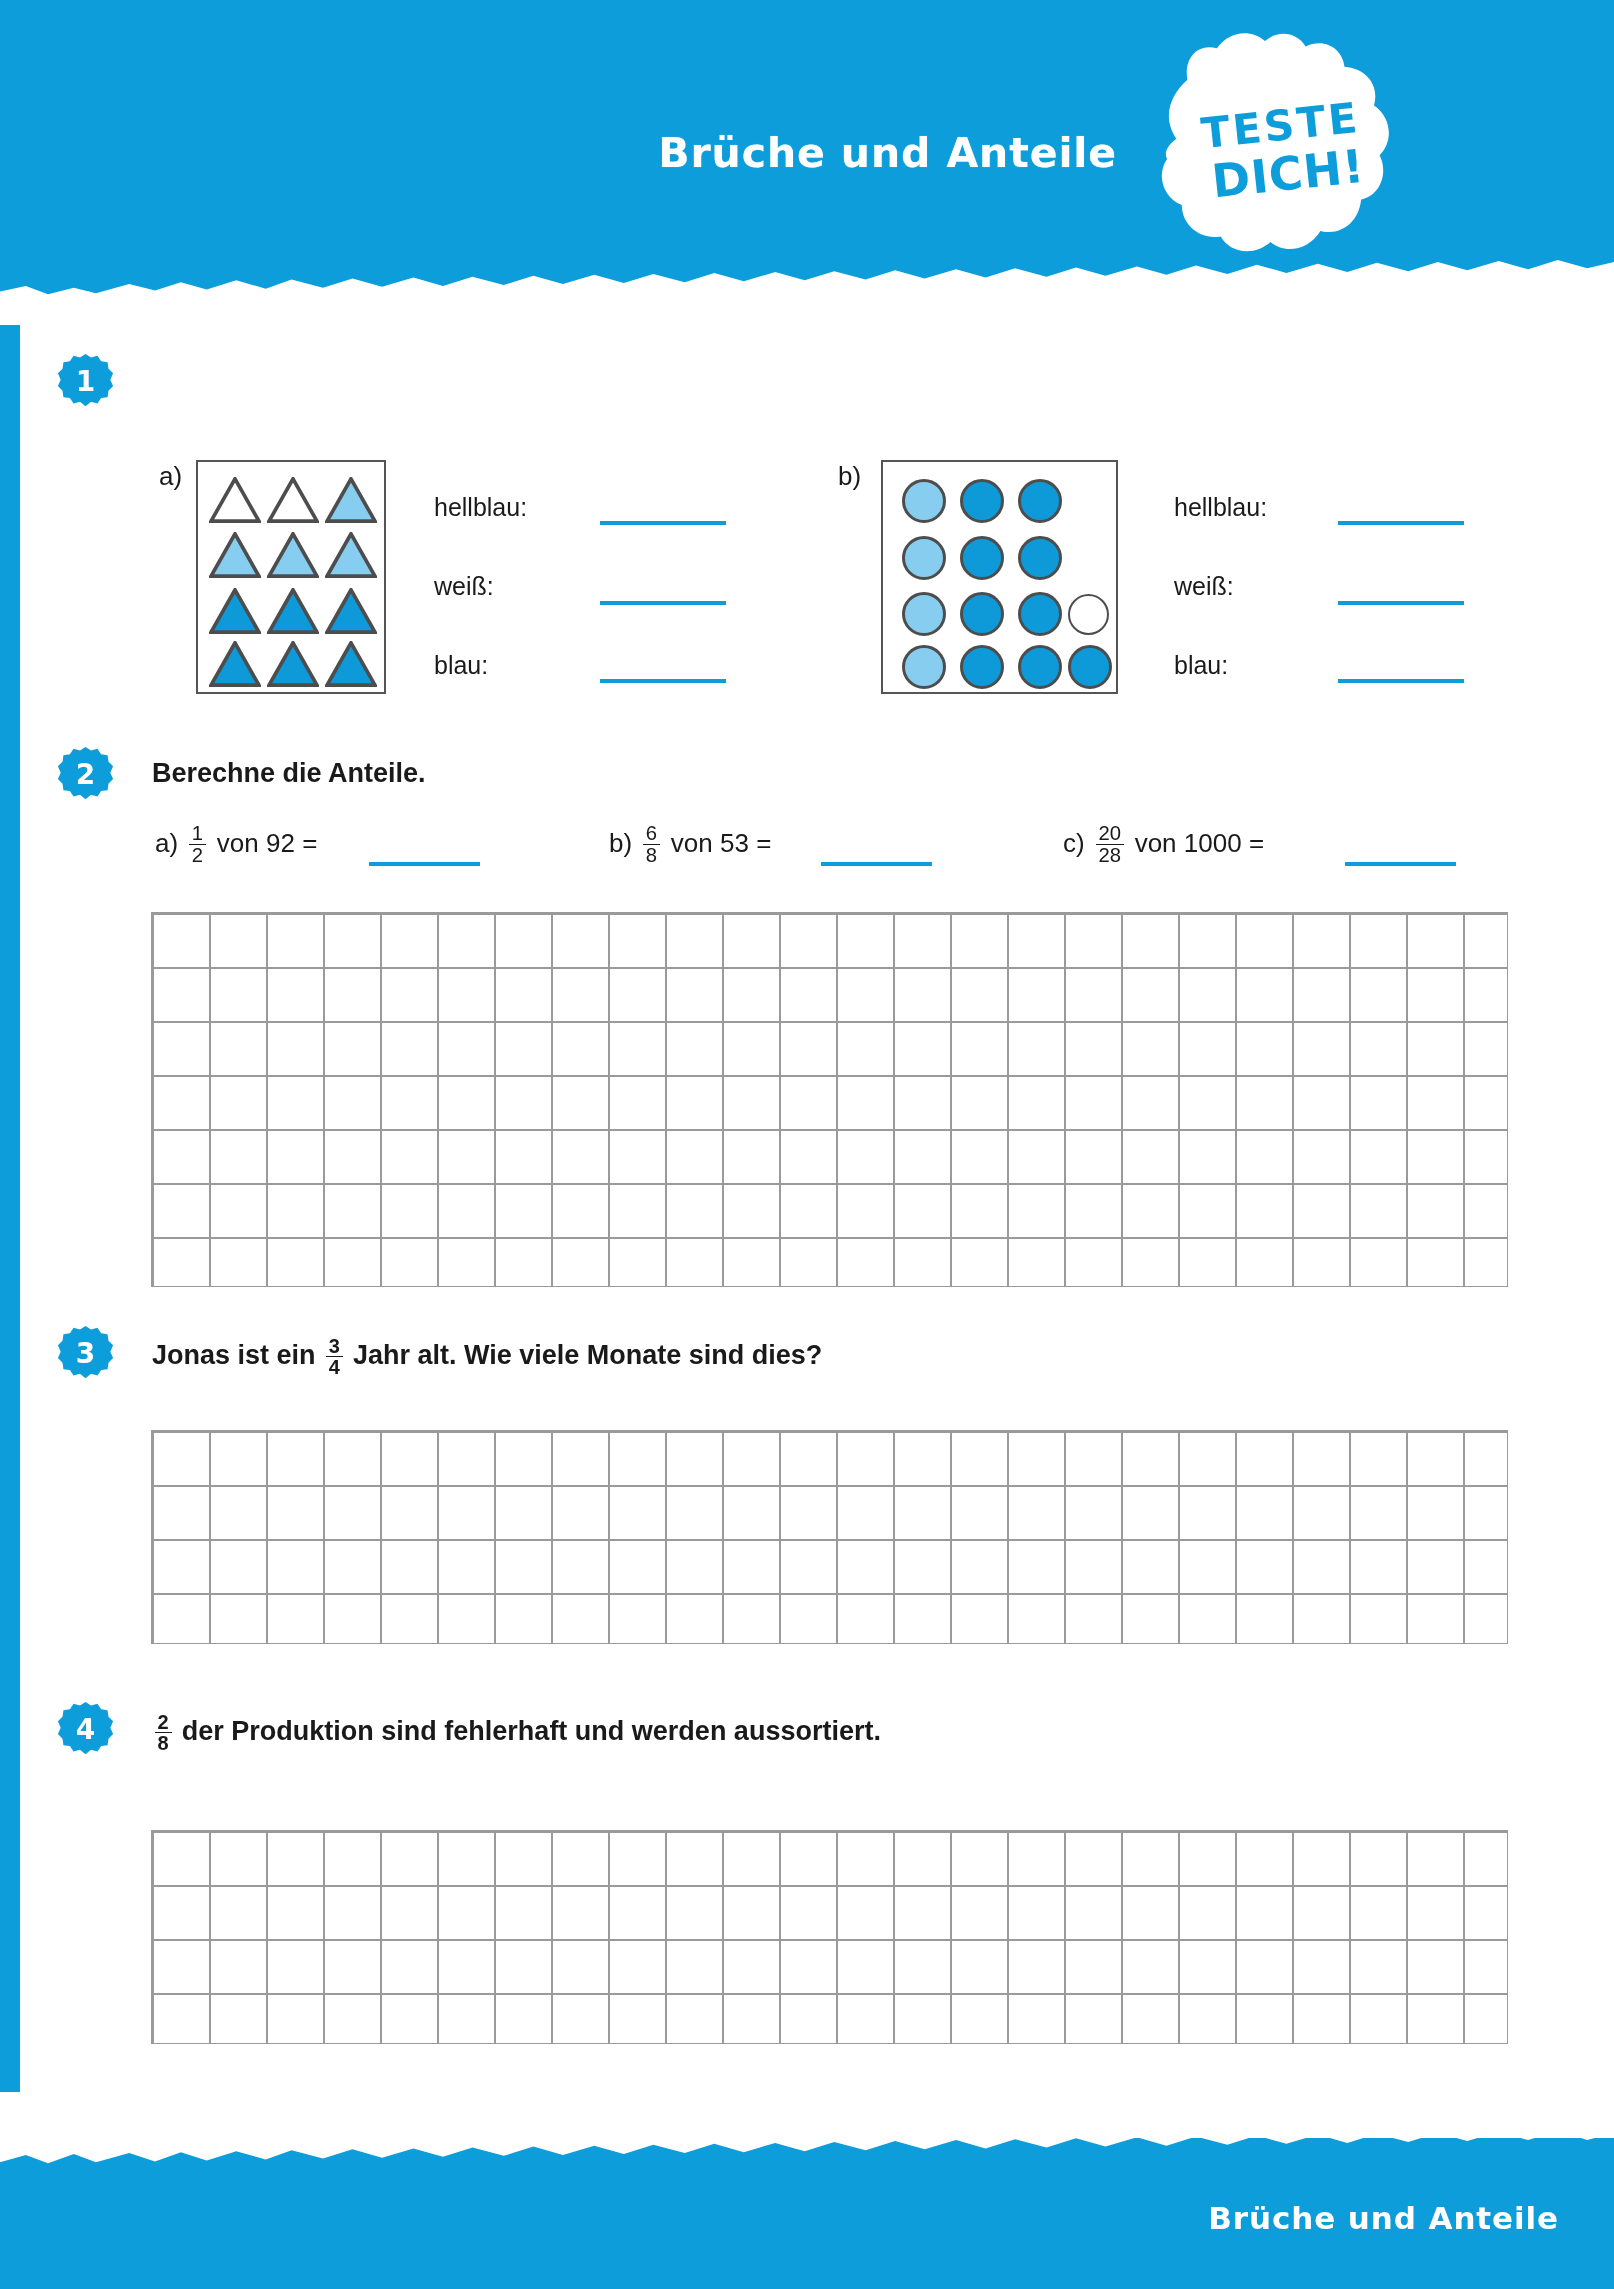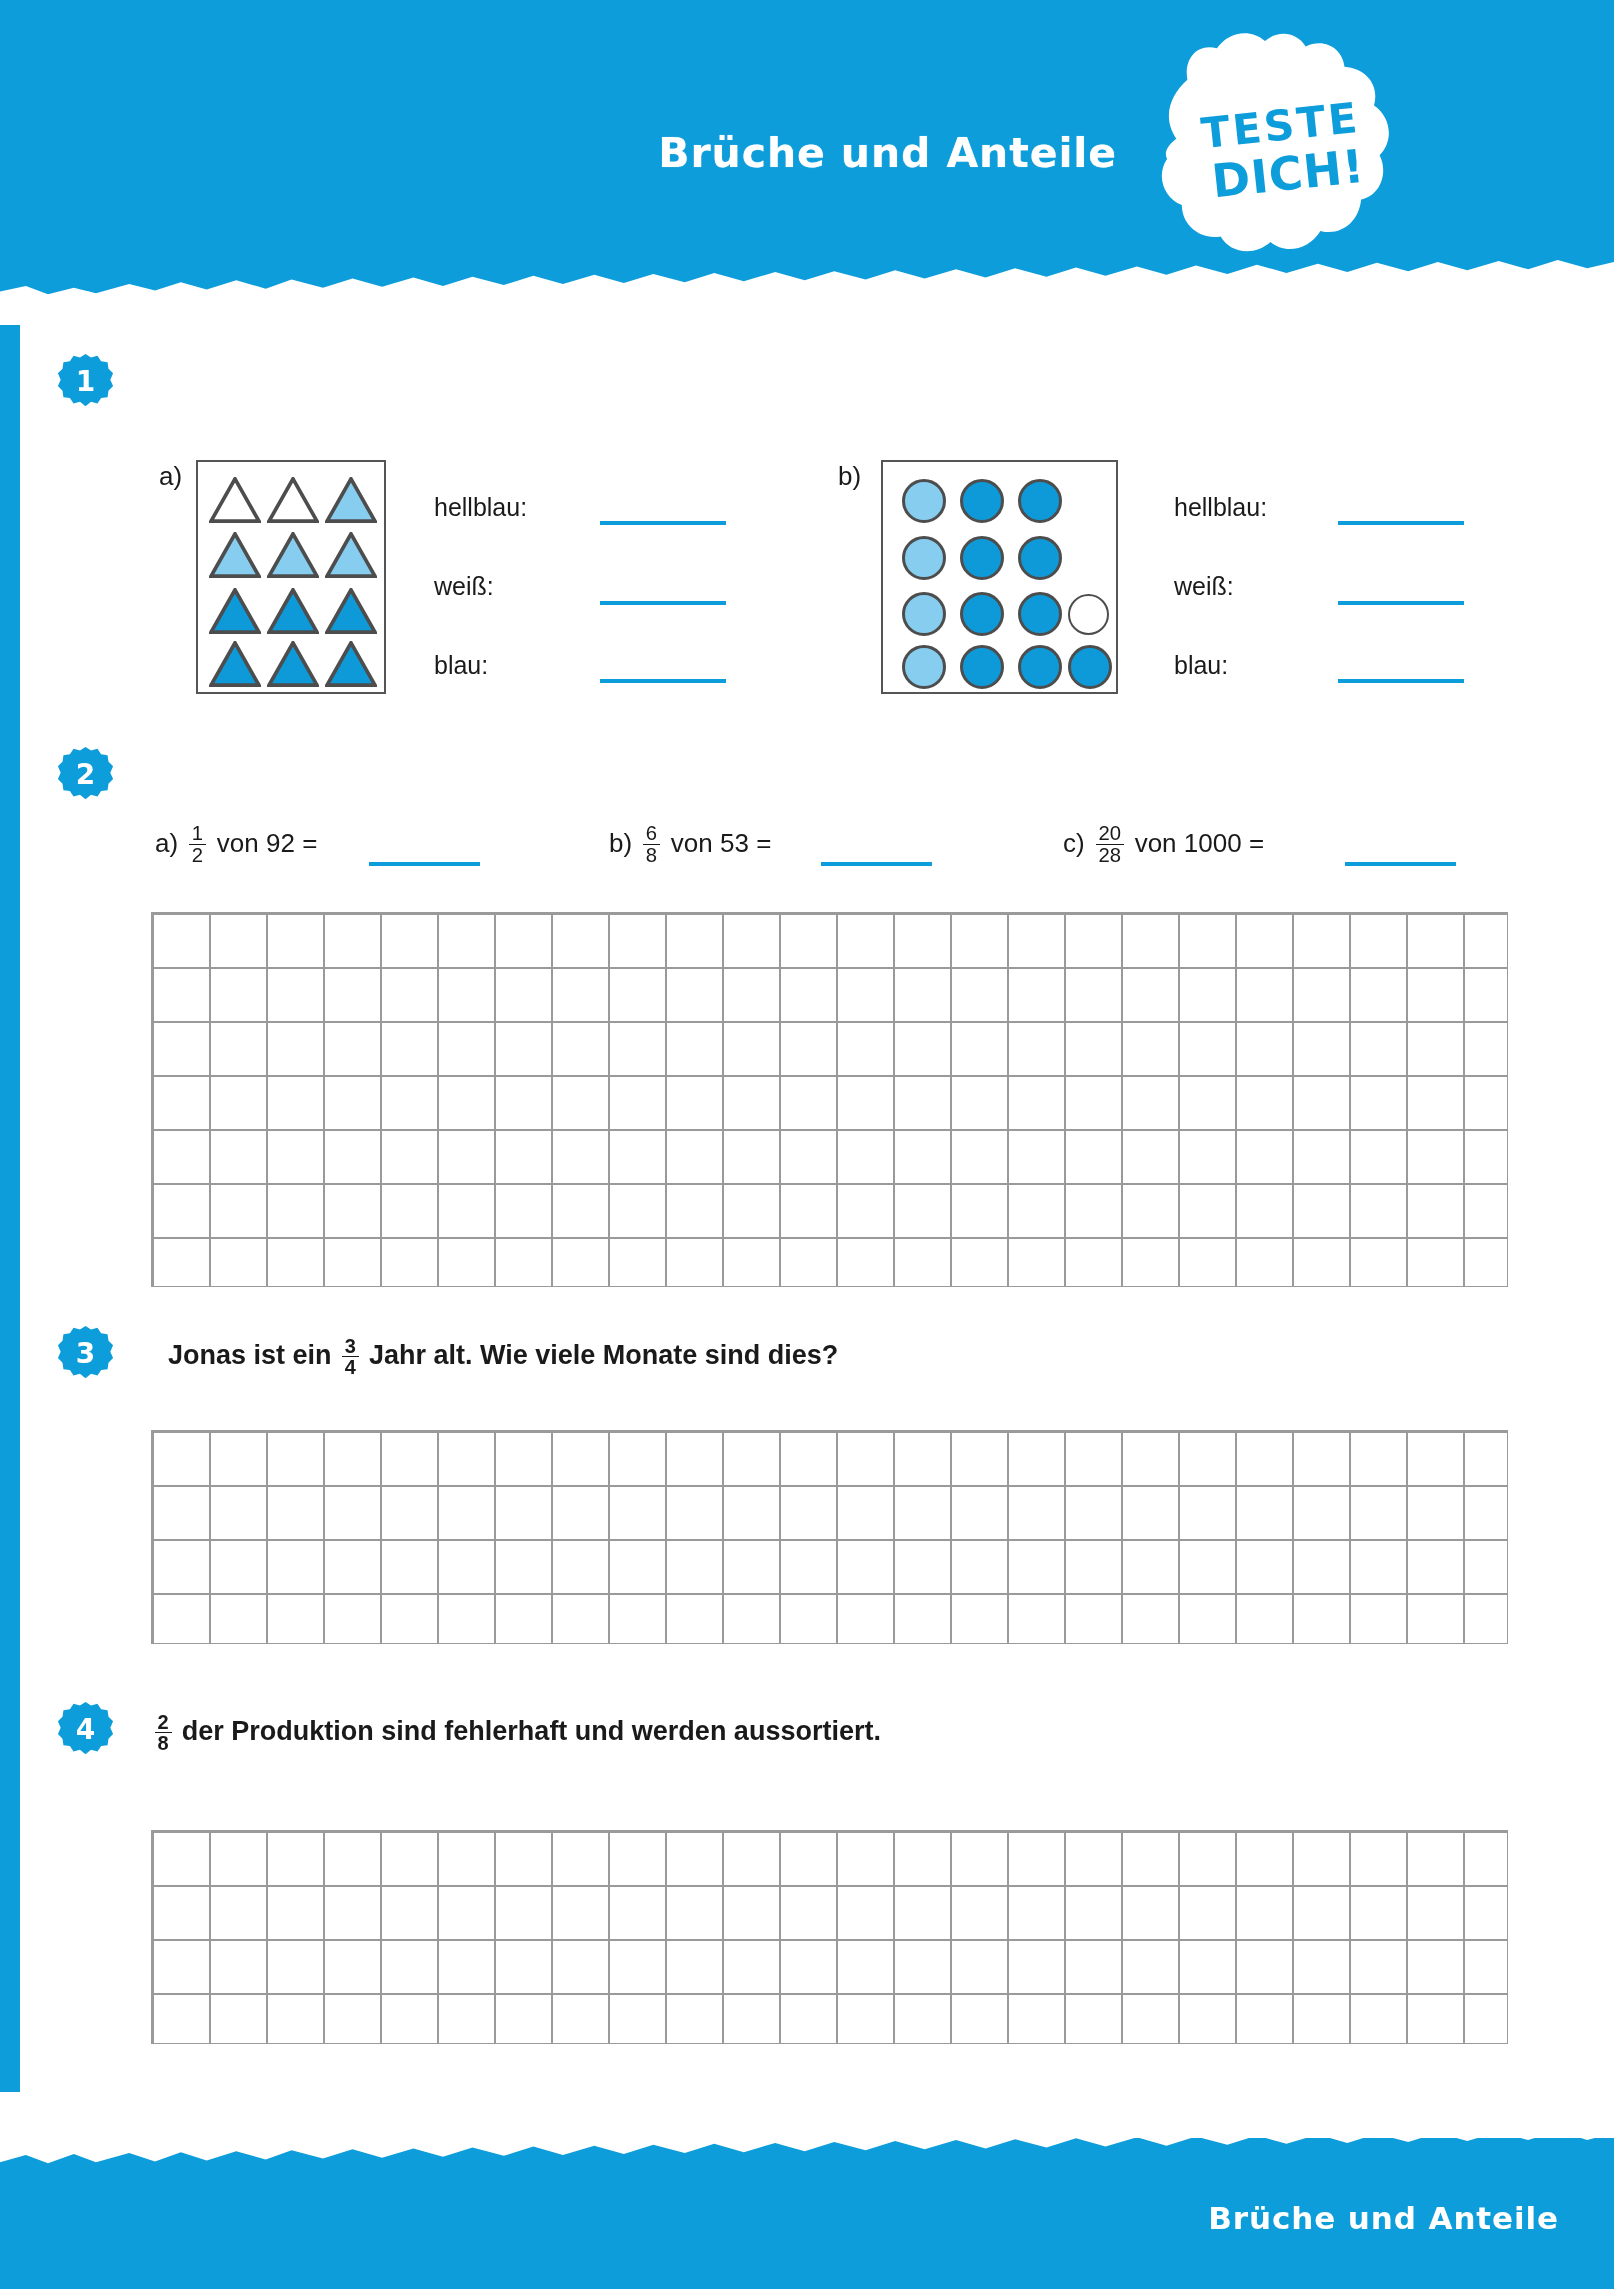--- a/index.html
+++ b/index.html
@@ -273,20 +273,21 @@
   <div class="blank" style="left:1338px; top:679px; width:126px;"></div>
 
   <div class="badge" style="left:57px; top:746px;">
     <svg viewBox="0 0 62 62" width="57" height="57">
       <path fill="#0d9ddb" d="M31,1 L37,5 L44,3 L48,9 L55,10 L56,17 L61,22 L58,29 L61,36 L56,41
         L55,48 L48,49 L44,55 L37,53 L31,58 L25,53 L18,55 L14,49 L7,48 L6,41 L1,36 L4,29
         L1,22 L6,17 L7,10 L14,9 L18,3 L25,5 Z"></path>
     </svg>
     <span>2</span>
   </div>
+  <div class="prompt" style="left:152px; top:755px; width:923px;">Berechne die Anteile.</div>
 
   <div class="item-line" style="left:155px; top:823px;">
     <span>a)</span>
     <span class="frac-l">
       <span class="num">1</span>
       <span class="den">2</span>
     </span>
     <span>von</span>
     <span>92</span>
     <span>=</span>
@@ -320,21 +321,21 @@
   <div class="gridbox" style="left:151px; top:912px; width:1357px; height:375px; --cw:57px; --ch:54px;"></div>
 
   <div class="badge" style="left:57px; top:1325px;">
     <svg viewBox="0 0 62 62" width="57" height="57">
       <path fill="#0d9ddb" d="M31,1 L37,5 L44,3 L48,9 L55,10 L56,17 L61,22 L58,29 L61,36 L56,41
         L55,48 L48,49 L44,55 L37,53 L31,58 L25,53 L18,55 L14,49 L7,48 L6,41 L1,36 L4,29
         L1,22 L6,17 L7,10 L14,9 L18,3 L25,5 Z"></path>
     </svg>
     <span>3</span>
   </div>
-  <div class="prompt" style="left:168px; top:1336px; width:1292px;">
+  <div class="prompt" style="left:152px; top:1336px; width:1292px;">
     <span>Jonas ist ein</span>
     <span class="frac">
       <span class="num">3</span>
       <span class="den">4</span>
     </span>
     <span>Jahr alt. Wie viele Monate sind dies?</span>
   </div>
 
   <div class="gridbox" style="left:151px; top:1430px; width:1357px; height:214px; --cw:57px; --ch:54px;"></div>
 

